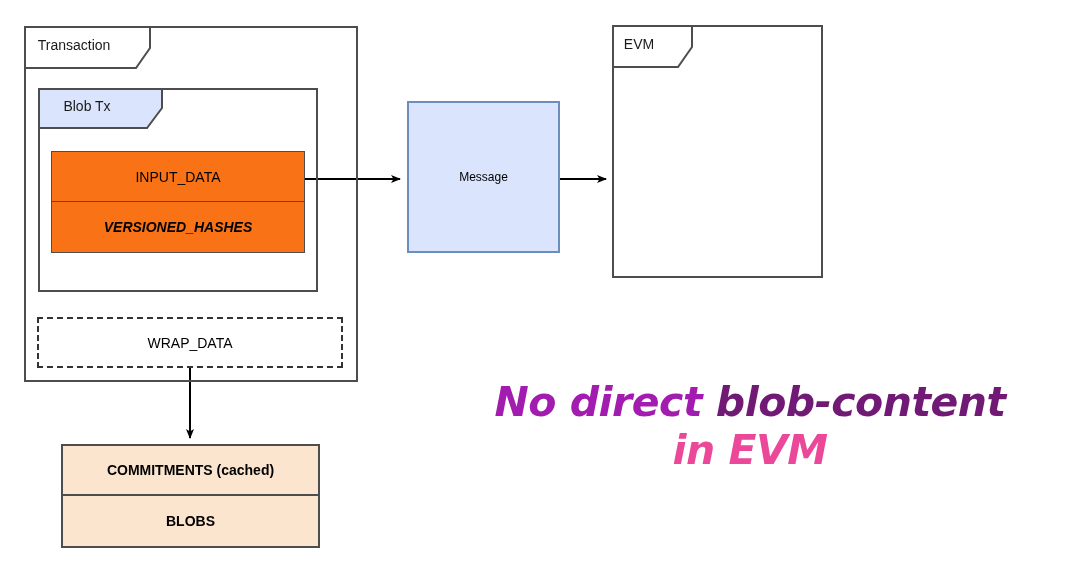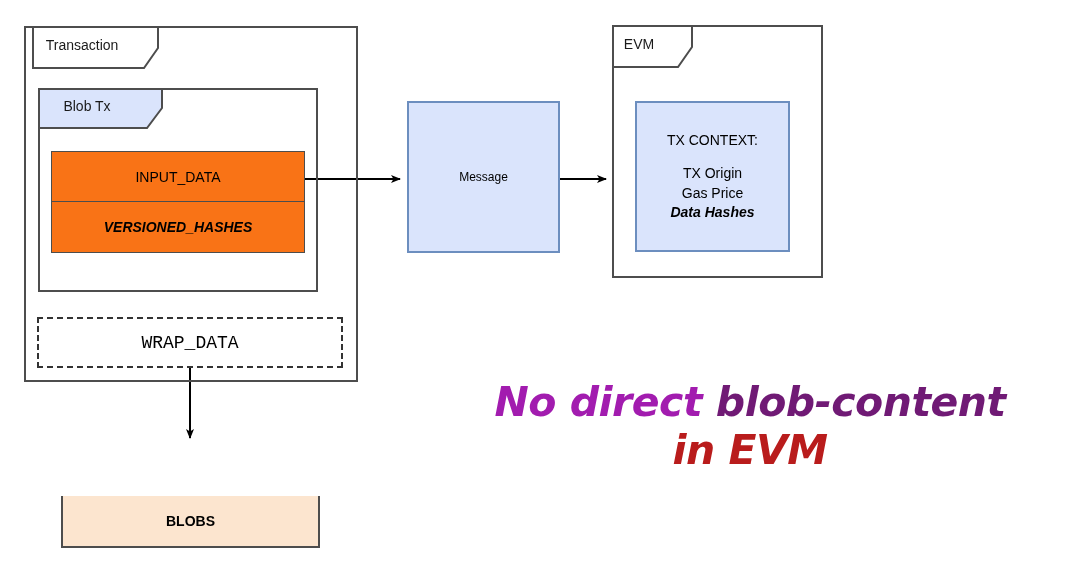--- a/index.html
+++ b/index.html
@@ -72,22 +72,21 @@
   }
   .box-orange {
     border: 2px solid #4d4d4d;
     background: #fce5cf;
     font-size: 14px;
     font-weight: bold;
   }
   .box-dashed {
     border: 2px dashed #333333;
     background: #ffffff;
-    font-size: 18px;
-    font-family: Liberation Mono, monospace;
+    font-size: 14px;
   }
   .bolditalic {
     font-weight: bold;
     font-style: italic;
   }
 
   .ctx-lines {
     display: flex;
     flex-direction: column;
     align-items: center;
@@ -139,21 +138,21 @@
       <line x1="560" y1="179" x2="606" y2="179" stroke="#000000" stroke-width="2" marker-end="url(#arrowhead)"></line>
     </g>
 
     <g>
       <line x1="190" y1="368" x2="190" y2="438" stroke="#000000" stroke-width="2" marker-end="url(#arrowhead)"></line>
     </g>
   </svg>
 
   <div class="node shell" style="left:24px; top:26px; width:334px; height:356px;"></div>
 
-  <div class="tabwrap" style="left:24px; top:26px; width:126px; height:38px;margin-left:8px;">
+  <div class="tabwrap" style="left:24px; top:26px; width:126px; height:38px;">
     <svg width="150" height="44" viewBox="0 0 150 44">
       <path d="M1,1 L126,1 L126,22 L112,42 L1,42 Z" fill="#ffffff" stroke="#4d4d4d" stroke-width="2"></path>
     </svg>
     <span class="tablabel">Transaction</span>
   </div>
 
   <div class="node box-plain" style="left:38px; top:88px; width:280px; height:204px; background:transparent;"></div>
 
   <div class="tabwrap" style="left:38px; top:88px; width:124px; height:36px;">
     <svg width="150" height="42" viewBox="0 0 150 42">
@@ -180,34 +179,30 @@
 
   <div class="node shell" style="left:612px; top:25px; width:211px; height:253px;"></div>
 
   <div class="tabwrap" style="left:612px; top:25px; width:68px; height:38px;">
     <svg width="110" height="44" viewBox="0 0 110 44">
       <path d="M1,1 L80,1 L80,22 L66,42 L1,42 Z" fill="#ffffff" stroke="#4d4d4d" stroke-width="2"></path>
     </svg>
     <span class="tablabel" style="padding-right:14px;">EVM</span>
   </div>
 
-  <div class="node box-blue ctx-lines" style="left:635px; top:101px; width:155px; height:151px; flex-direction:column;">
-    <span>TX CONTEXT:</span>
-    <span class="ctx-gap"></span>
-    <span>TX Origin</span>
-    <span>Gas Price</span>
-    <span class="bolditalic">Data Hashes</span>
-  </div>
-
+
+  <div class="node box-orange" style="left:61px; top:444px; width:259px; height:52px;">
+    <span>COMMITMENTS (cached)</span>
+  </div>
   <div class="node box-orange" style="left:61px; top:496px; width:259px; height:52px; border-top:none;">
     <span>BLOBS</span>
   </div>
 
   <div class="callout" style="left:440px; top:378px; width:620px;">
     <span class="ln">
       <span style="color:#a21caf;">No direct</span><span style="color:#7f56f2;">&nbsp;</span><span style="color:#701a75;">blob-content</span>
     </span>
     <span class="ln">
-      <span style="color:#b91c1c;">in EVM</span>
+      <span style="color:#ec4899;">in EVM</span>
     </span>
   </div>
 
 </div>
 
 </body></html>

